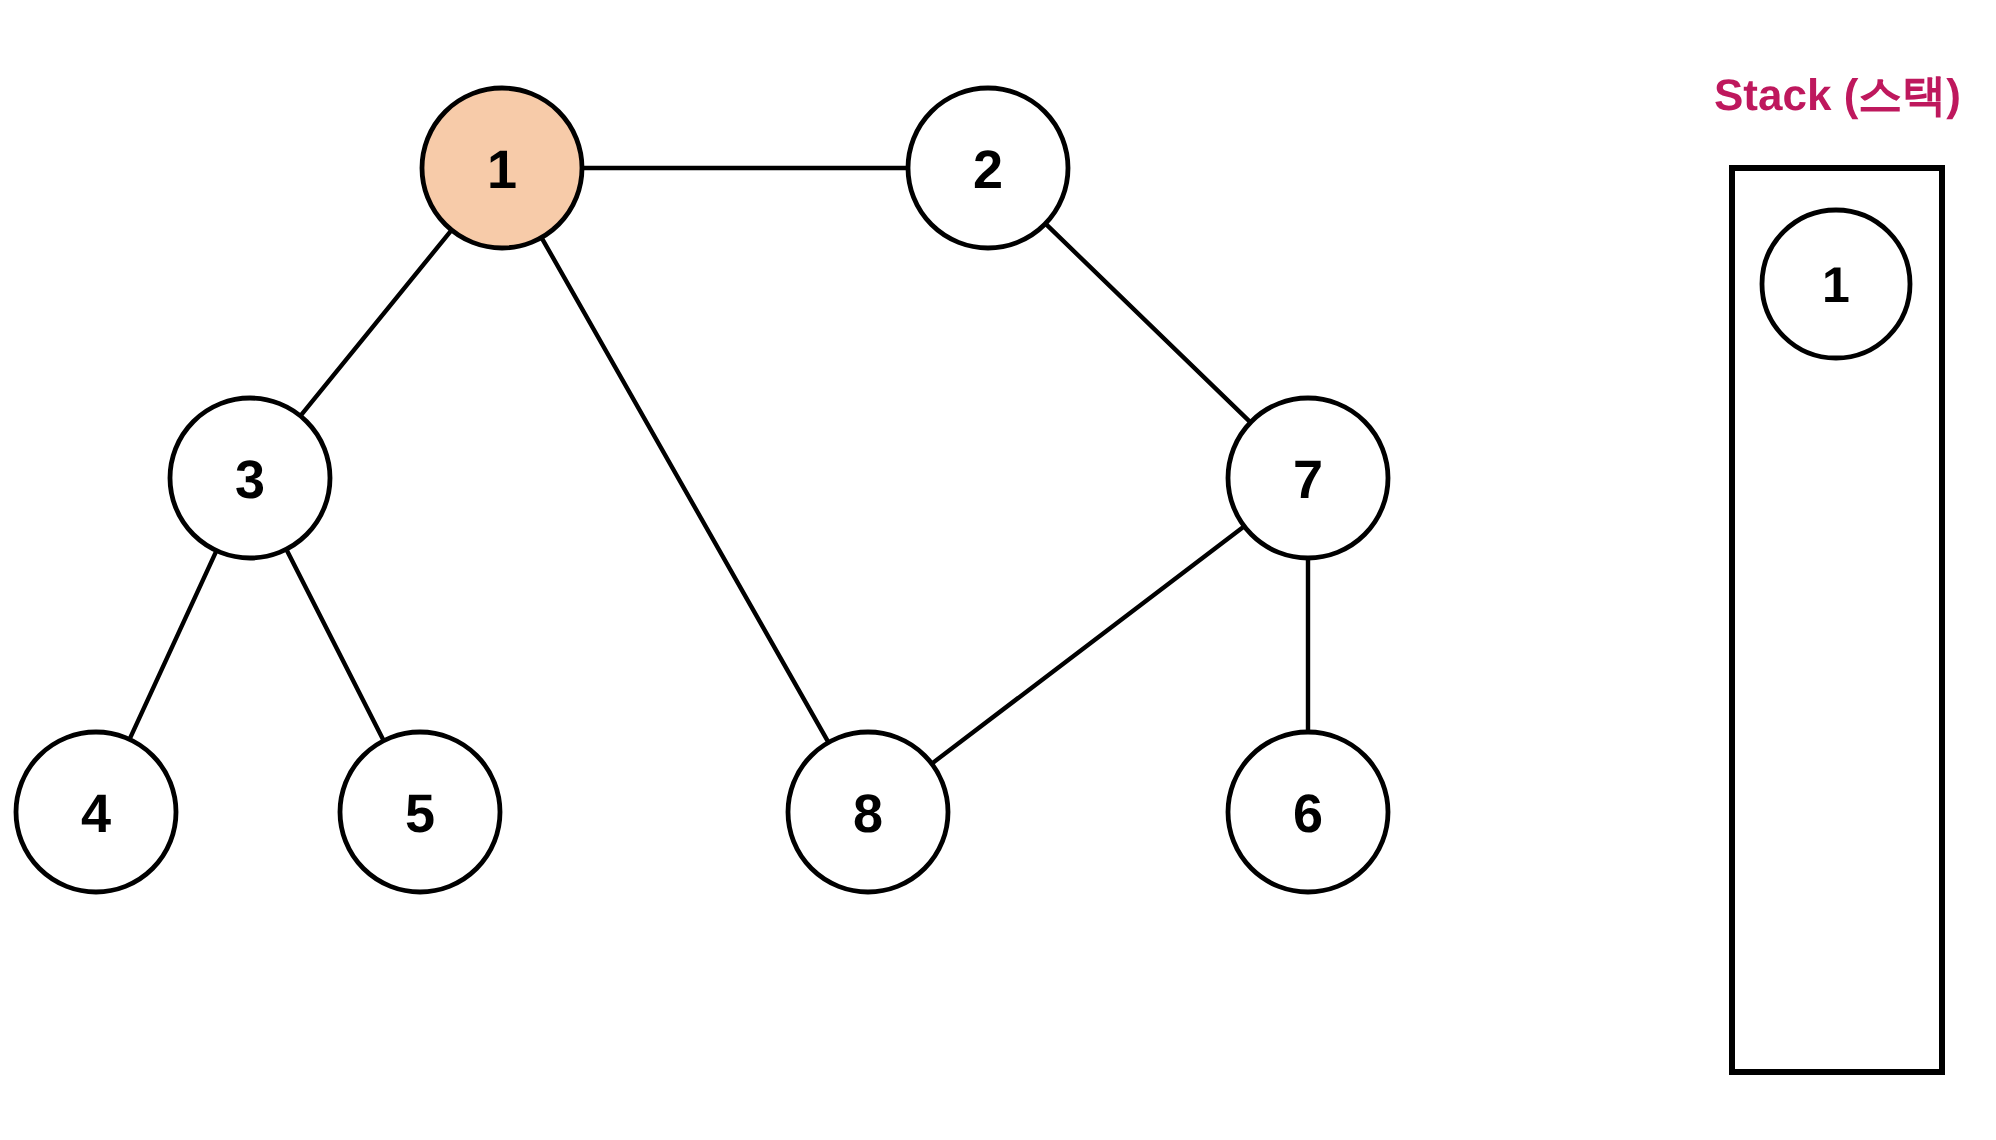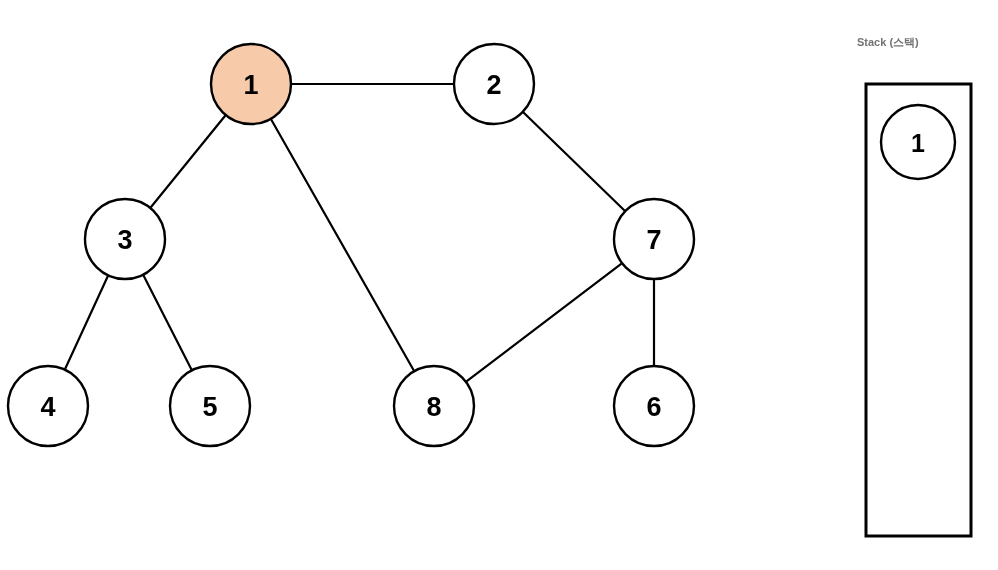--- a/index.html
+++ b/index.html
@@ -62,22 +62,22 @@
     font-weight: bold;
     font-size: 25px;
     fill: #000000;
     text-anchor: middle;
     dominant-baseline: central;
   }
   .stack-title {
     position: absolute;
     font-family: "Liberation Sans", sans-serif;
     font-weight: bold;
-    font-size: 11px;
-    color: #737373;
+    font-size: 22px;
+    color: #be185d;
     white-space: nowrap;
     line-height: 1;
   }
 </style>
 </head>
 <body>
 
 <div id="canvas-root">
 
   <svg class="graph-svg" viewBox="0 0 998 570">

